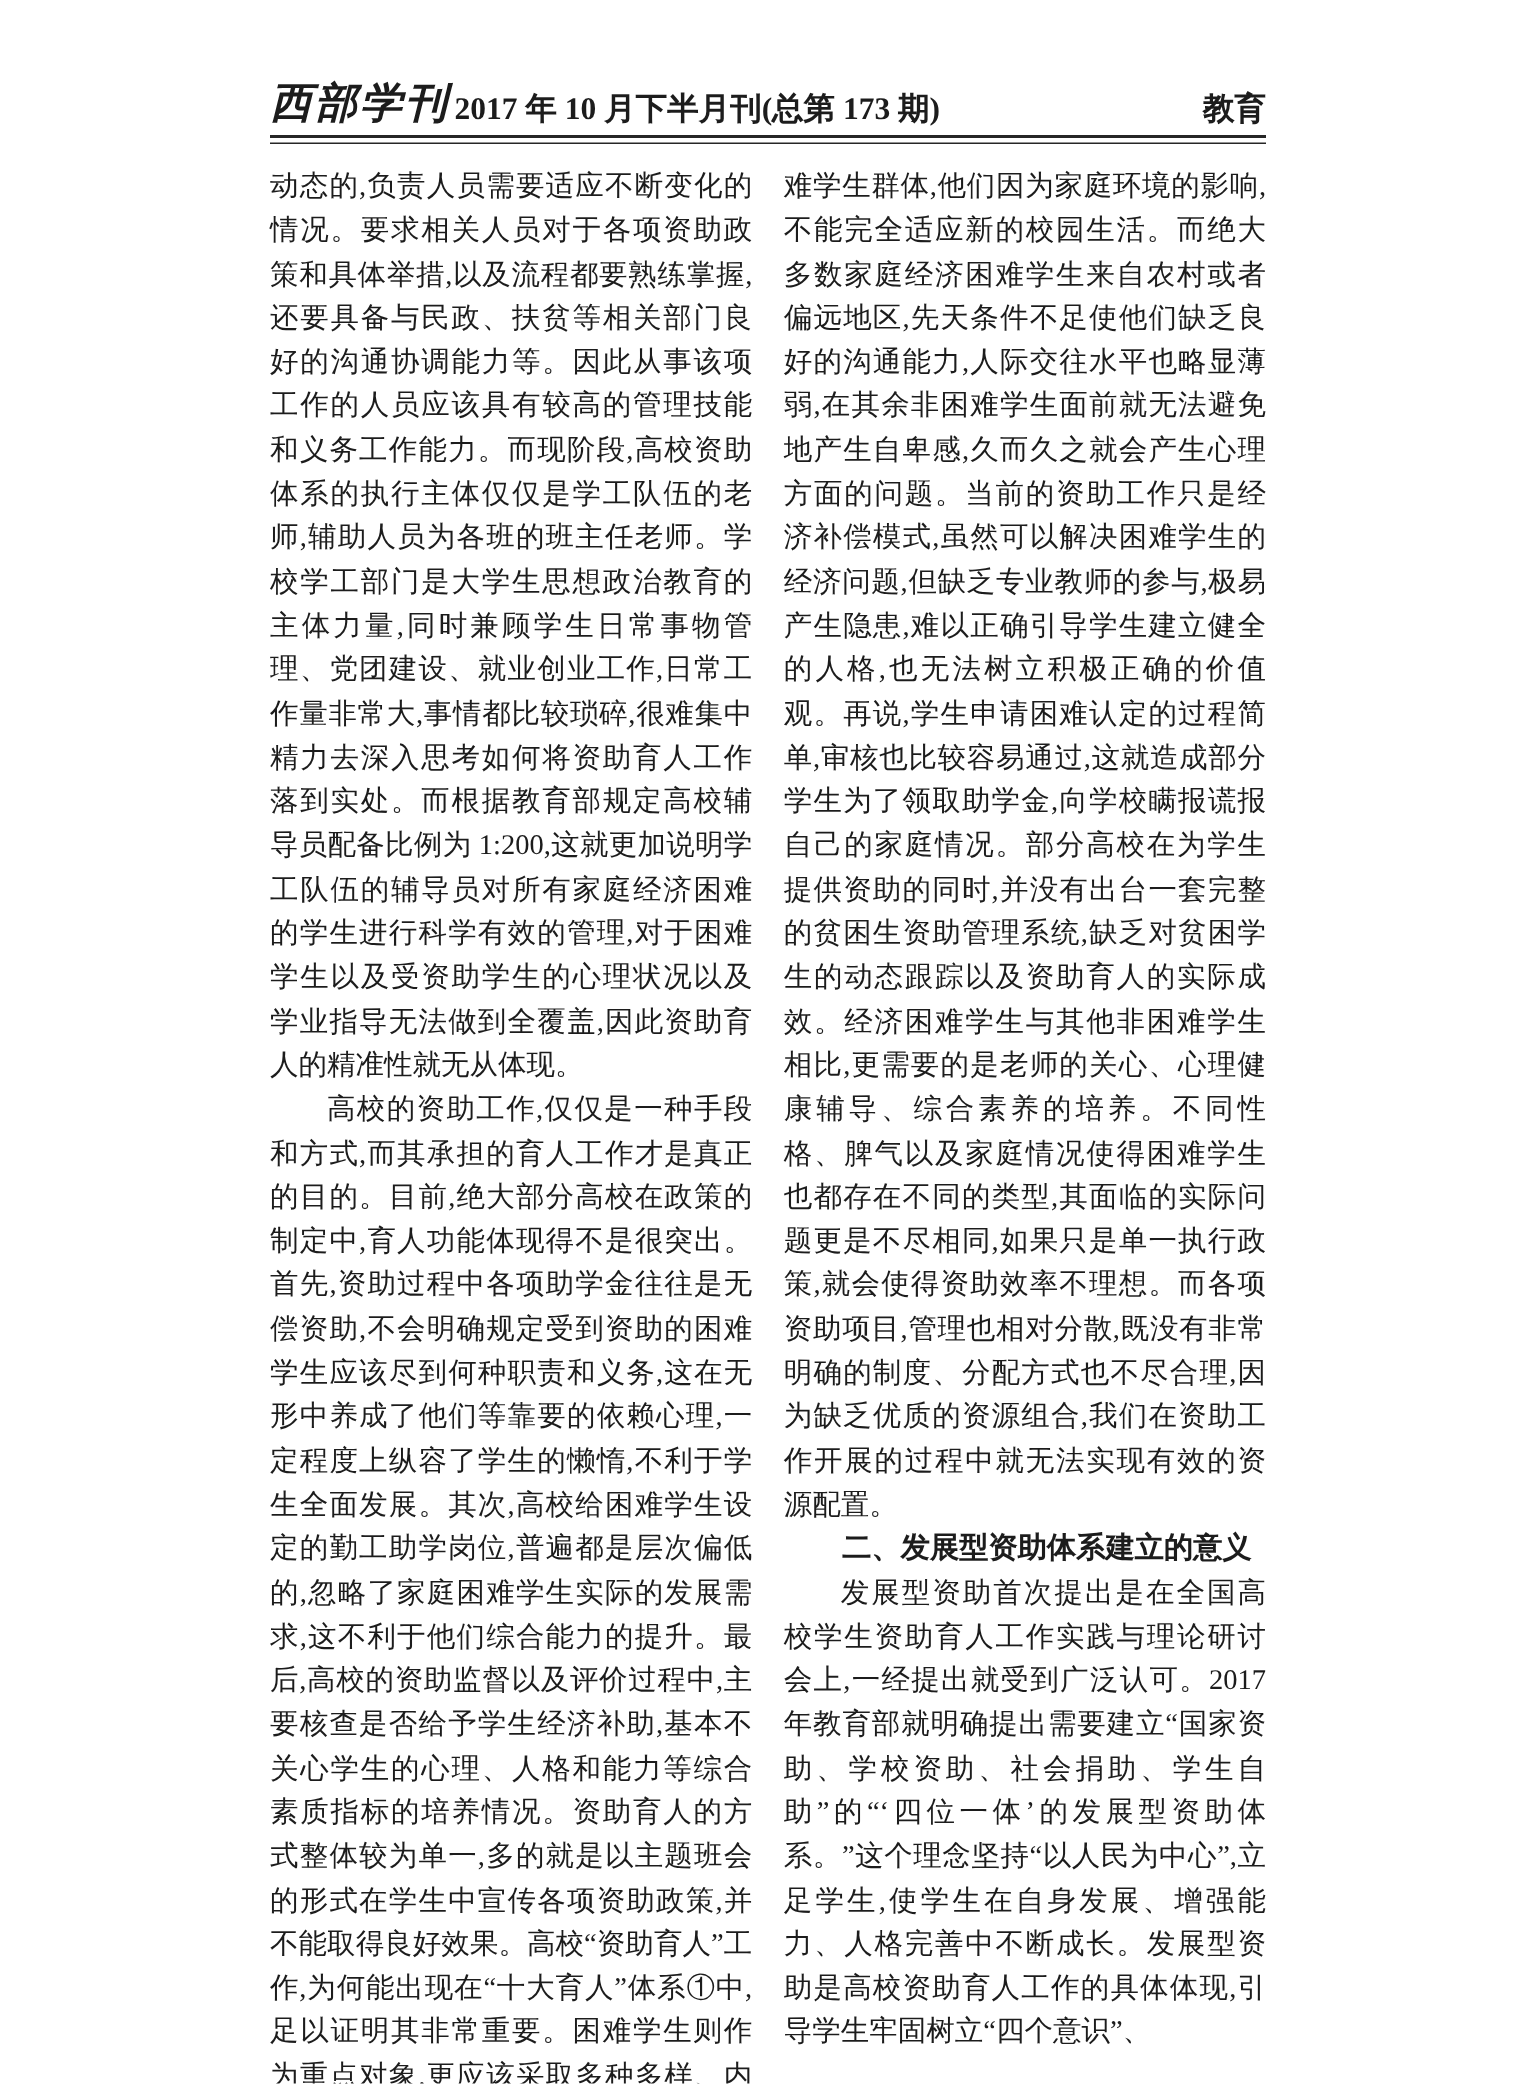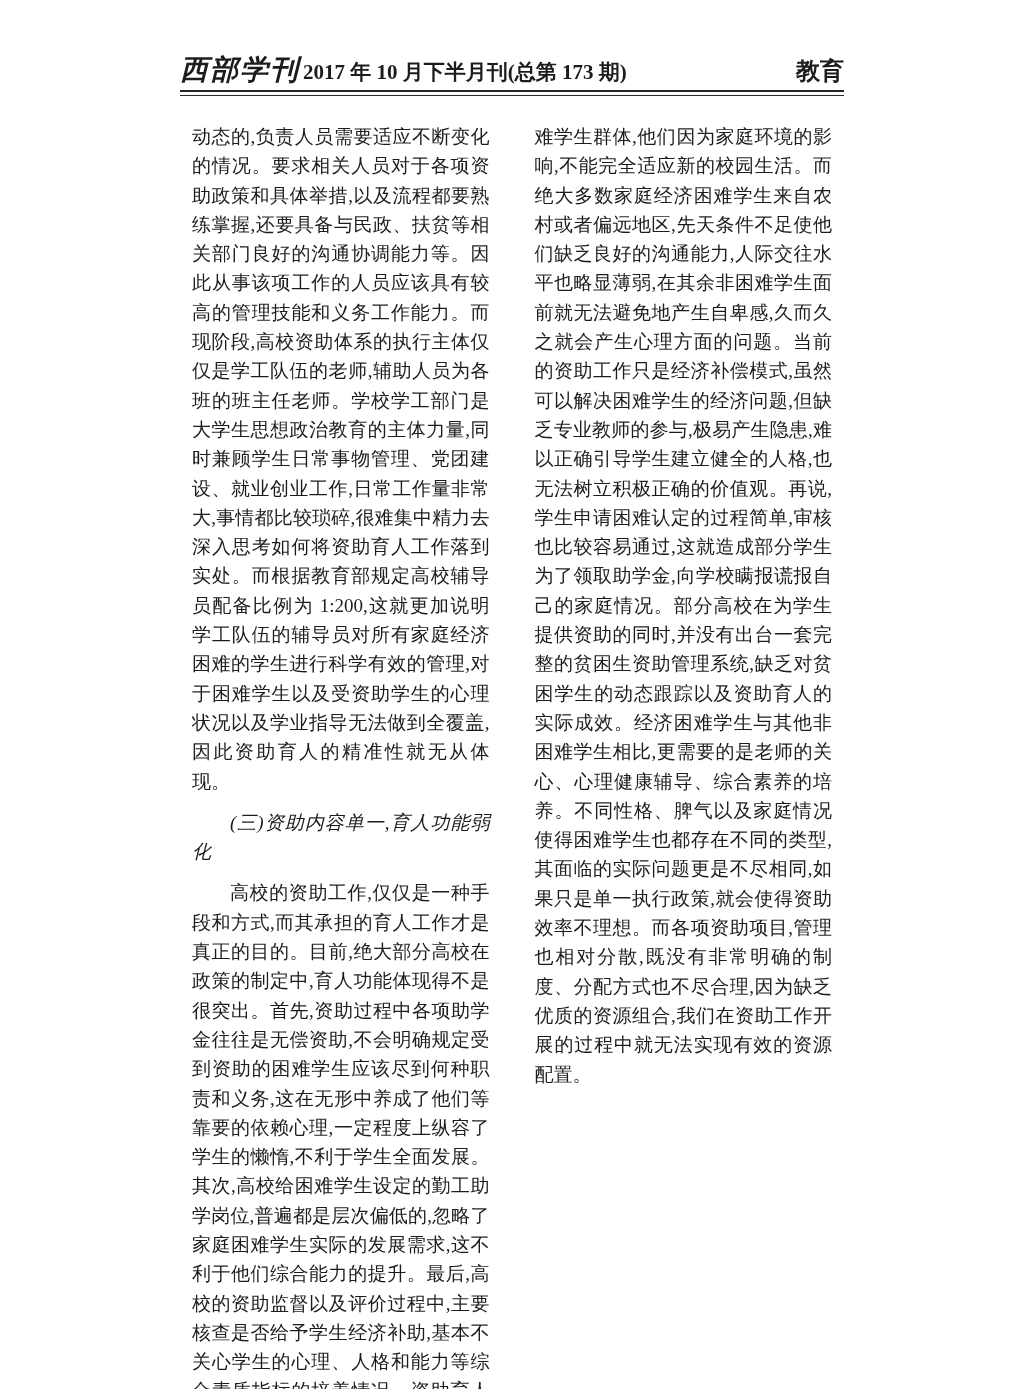--- a/index.html
+++ b/index.html
@@ -26,21 +26,21 @@
     letter-spacing: 2px;
     line-height: 1;
     margin-right: 3px;
   }
   .issue {
     font-size: 21px;
     font-weight: 600;
     line-height: 1.1;
   }
   .section {
-    font-size: 24px;
+    font-size: 21px;
     font-weight: bold;
     line-height: 1.1;
   }
   .rule {
     margin-top: 6px;
     height: 3px;
     border-top: 2px solid #262626;
     border-bottom: 1px solid #262626;
   }
   .columns {
@@ -49,21 +49,21 @@
     margin-top: 14px;
   }
   .col {
     flex: 1;
     min-width: 0;
     font-size: 19px;
     line-height: 29.3px;
     text-align: justify;
     text-justify: inter-character;
   }
-  .col p { margin: 12px; text-indent: 2em; }
+  .col p { margin: 0; text-indent: 2em; }
   .no-indent { text-indent: 0 !important; }
   .subheading {
     font-style: italic;
     font-weight: 500;
   }
   .heading {
     font-weight: bold;
     font-family: "Liberation Sans", "DejaVu Sans", sans-serif;
     font-size: 19.5px;
   }
@@ -91,26 +91,27 @@
       <span class="issue">2017 年 10 月下半月刊(总第 173 期)</span>
     </div>
     <div class="section">教育</div>
   </div>
 
   <div class="rule"></div>
 
   <div class="columns">
     <div class="col">
       <p class="no-indent">动态的,负责人员需要适应不断变化的情况。要求相关人员对于各项资助政策和具体举措,以及流程都要熟练掌握,还要具备与民政、扶贫等相关部门良好的沟通协调能力等。因此从事该项工作的人员应该具有较高的管理技能和义务工作能力。而现阶段,高校资助体系的执行主体仅仅是学工队伍的老师,辅助人员为各班的班主任老师。学校学工部门是大学生思想政治教育的主体力量,同时兼顾学生日常事物管理、党团建设、就业创业工作,日常工作量非常大,事情都比较琐碎,很难集中精力去深入思考如何将资助育人工作落到实处。而根据教育部规定高校辅导员配备比例为 1:200,这就更加说明学工队伍的辅导员对所有家庭经济困难的学生进行科学有效的管理,对于困难学生以及受资助学生的心理状况以及学业指导无法做到全覆盖,因此资助育人的精准性就无从体现。</p>
-      <p class="subheading">(三)资助内容单一,育人功能弱化</p>
       <p>高校的资助工作,仅仅是一种手段和方式,而其承担的育人工作才是真正的目的。目前,绝大部分高校在政策的制定中,育人功能体现得不是很突出。首先,资助过程中各项助学金往往是无偿资助,不会明确规定受到资助的困难学生应该尽到何种职责和义务,这在无形中养成了他们等靠要的依赖心理,一定程度上纵容了学生的懒惰,不利于学生全面发展。其次,高校给困难学生设定的勤工助学岗位,普遍都是层次偏低的,忽略了家庭困难学生实际的发展需求,这不利于他们综合能力的提升。最后,高校的资助监督以及评价过程中,主要核查是否给予学生经济补助,基本不关心学生的心理、人格和能力等综合素质指标的培养情况。资助育人的方式整体较为单一,多的就是以主题班会的形式在学生中宣传各项资助政策,并不能取得良好效果。高校“资助育人”工作,为何能出现在“十大育人”体系①中,足以证明其非常重要。困难学生则作为重点对象,更应该采取多种多样、内容丰富、潜移默化的教育方式。为了能解决当下资助工作所面临的问题,着重凸显出资助育人功能,因此发展型资助的研究就成为高校资助工作中的必然选择。</p>
       <p class="subheading">(四)资助服务体系不完善</p>
     </div>
     <div class="col">
       <p class="no-indent">难学生群体,他们因为家庭环境的影响,不能完全适应新的校园生活。而绝大多数家庭经济困难学生来自农村或者偏远地区,先天条件不足使他们缺乏良好的沟通能力,人际交往水平也略显薄弱,在其余非困难学生面前就无法避免地产生自卑感,久而久之就会产生心理方面的问题。当前的资助工作只是经济补偿模式,虽然可以解决困难学生的经济问题,但缺乏专业教师的参与,极易产生隐患,难以正确引导学生建立健全的人格,也无法树立积极正确的价值观。再说,学生申请困难认定的过程简单,审核也比较容易通过,这就造成部分学生为了领取助学金,向学校瞒报谎报自己的家庭情况。部分高校在为学生提供资助的同时,并没有出台一套完整的贫困生资助管理系统,缺乏对贫困学生的动态跟踪以及资助育人的实际成效。经济困难学生与其他非困难学生相比,更需要的是老师的关心、心理健康辅导、综合素养的培养。不同性格、脾气以及家庭情况使得困难学生也都存在不同的类型,其面临的实际问题更是不尽相同,如果只是单一执行政策,就会使得资助效率不理想。而各项资助项目,管理也相对分散,既没有非常明确的制度、分配方式也不尽合理,因为缺乏优质的资源组合,我们在资助工作开展的过程中就无法实现有效的资源配置。</p>
+      <p class="heading">二、发展型资助体系建立的意义</p>
+      <p>发展型资助首次提出是在全国高校学生资助育人工作实践与理论研讨会上,一经提出就受到广泛认可。2017 年教育部就明确提出需要建立“国家资助、学校资助、社会捐助、学生自助”的“‘四位一体’的发展型资助体系。”这个理念坚持“以人民为中心”,立足学生,使学生在自身发展、增强能力、人格完善中不断成长。发展型资助是高校资助育人工作的具体体现,引导学生牢固树立“四个意识”、</p>
     </div>
   </div>
 
   <div class="footer">
     <span>—</span><span class="pagenum">181</span><span>—</span>
   </div>
 
 </div>
 
 </body></html>

